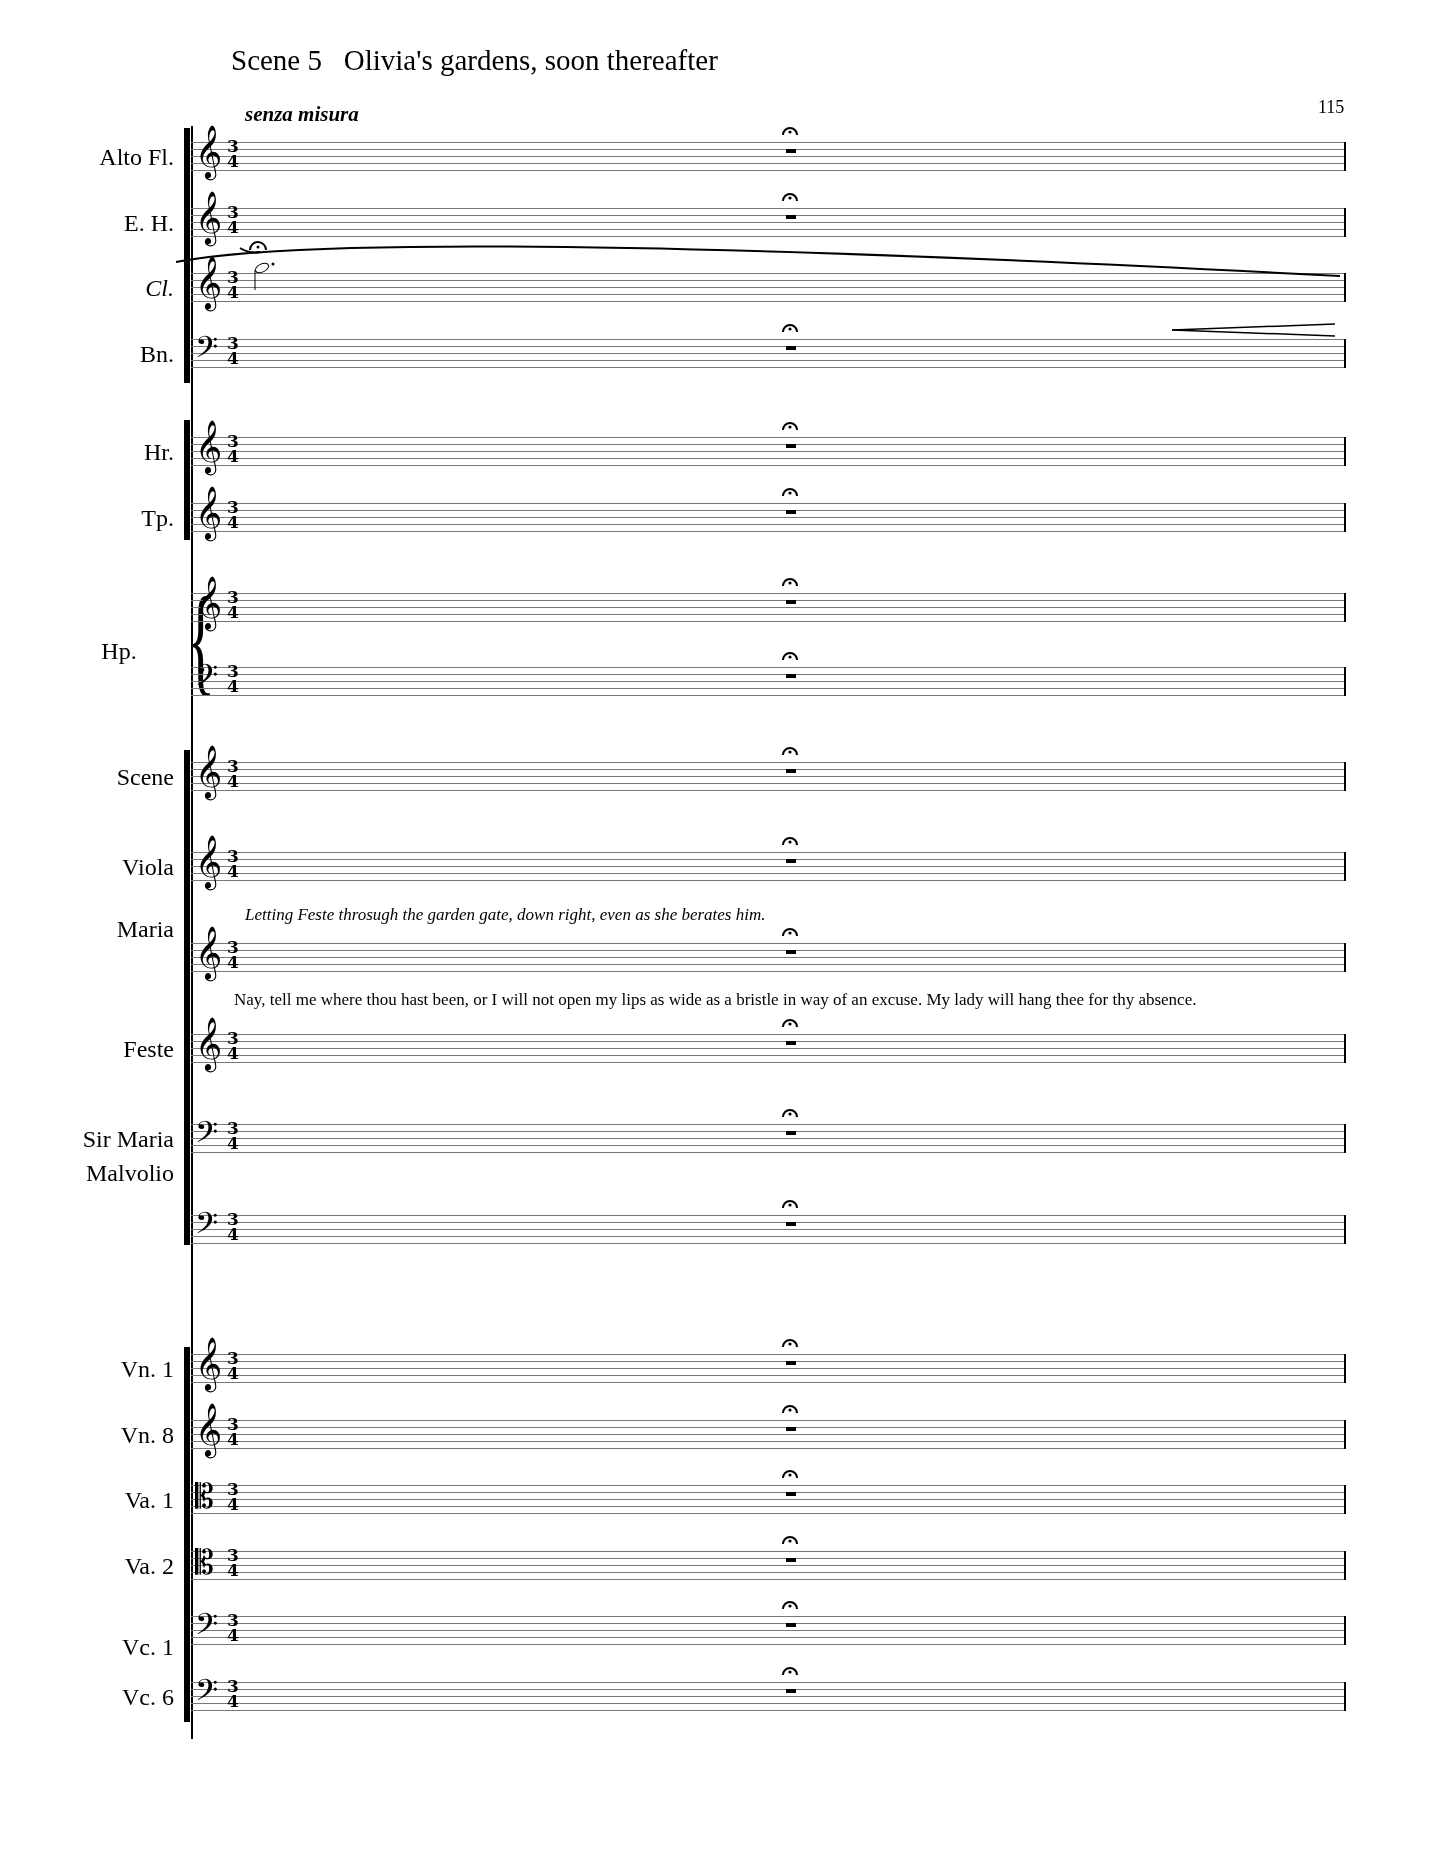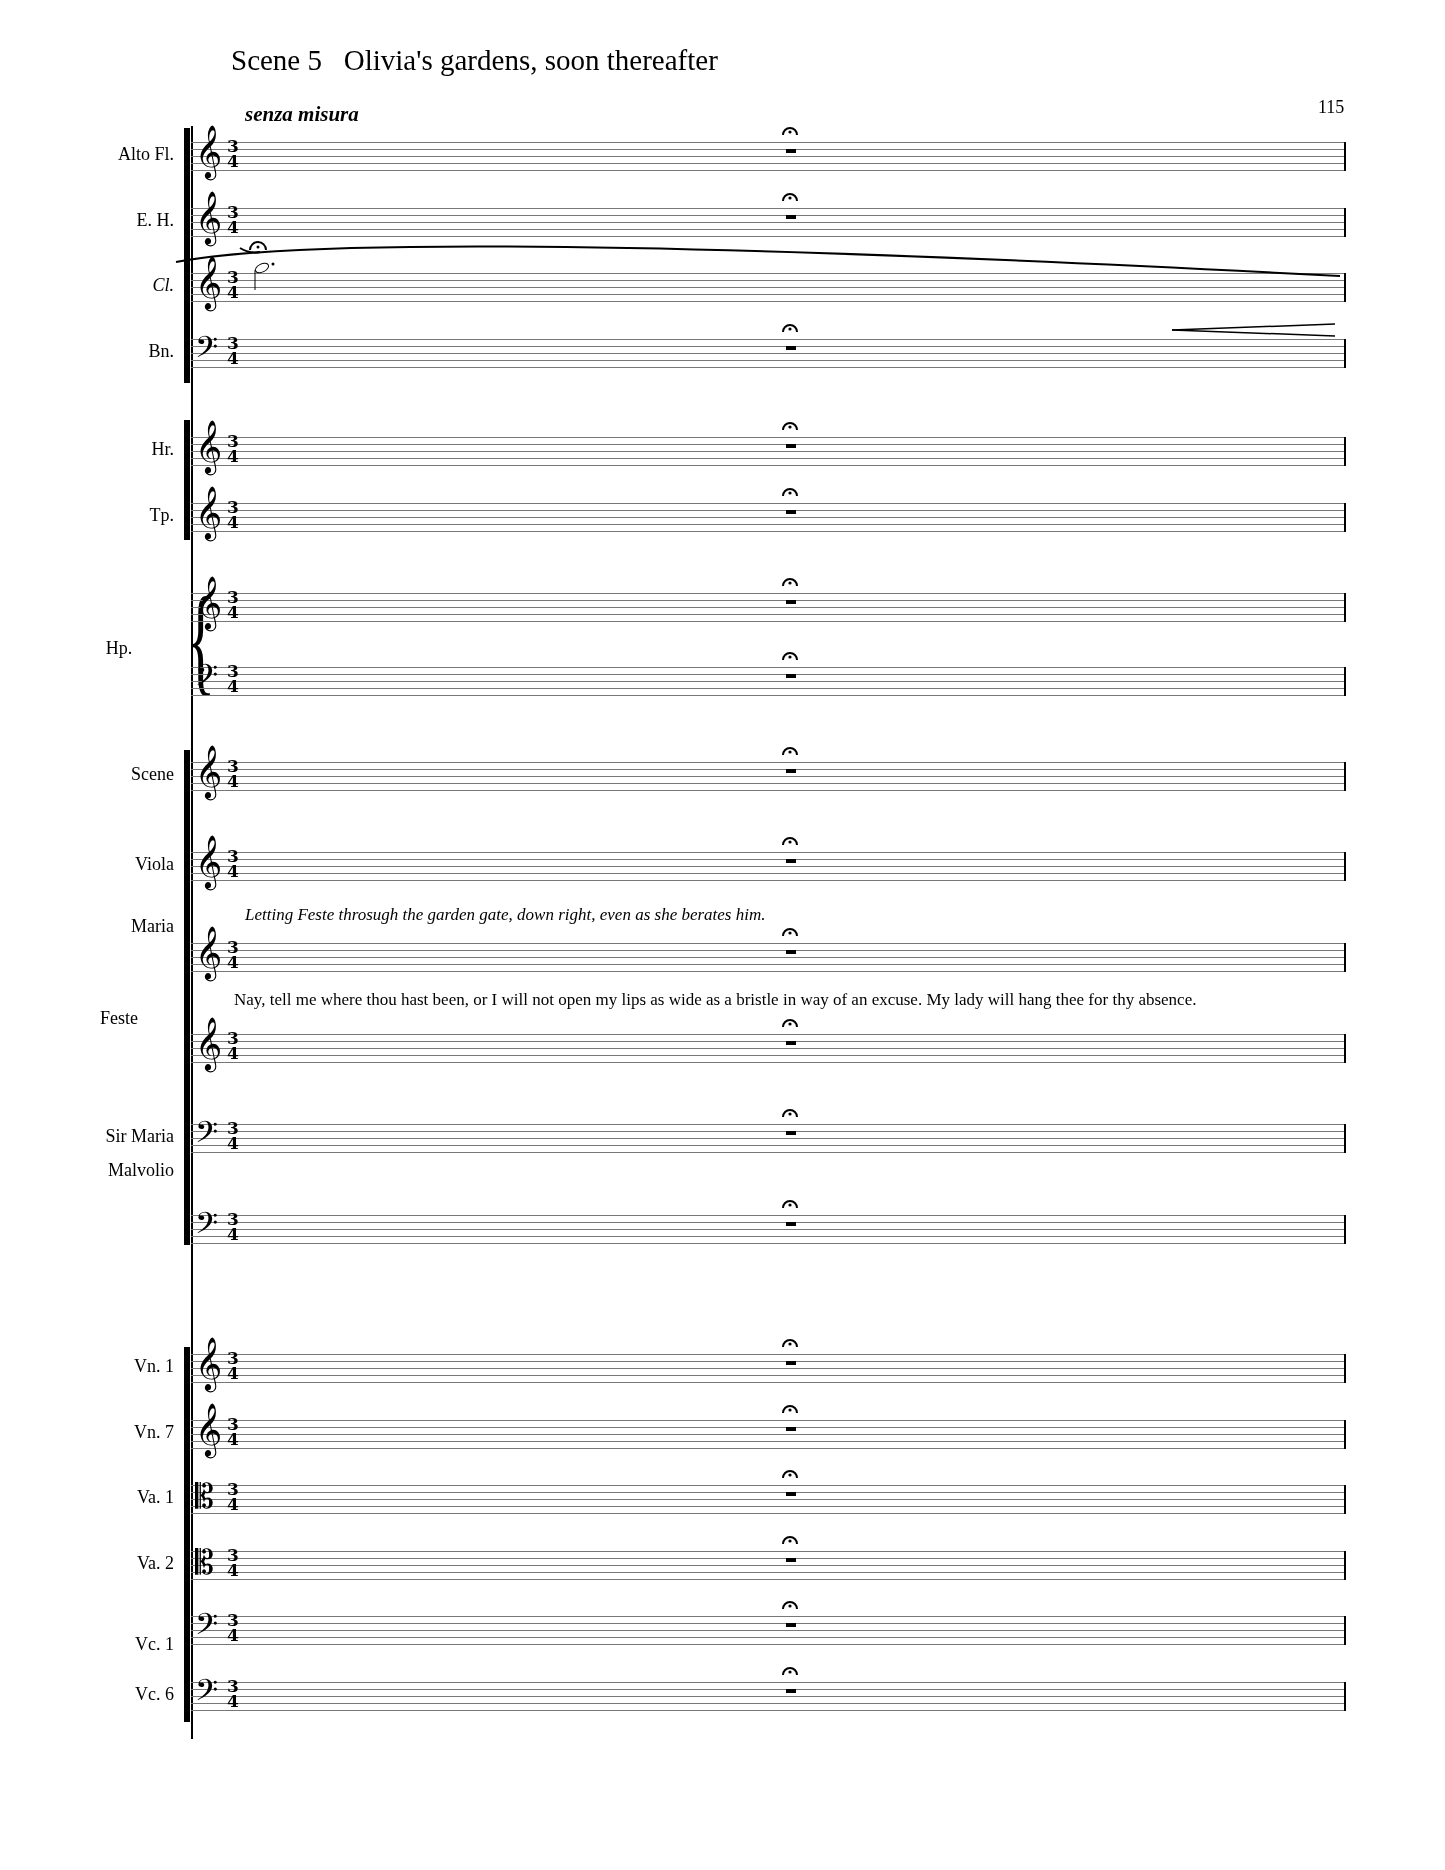--- a/index.html
+++ b/index.html
@@ -1,21 +1,21 @@
 <!DOCTYPE html>
 <html><head>
 <meta charset="utf-8">
 <style>
   html, body { margin:0; padding:0; background:#fff; }
   body { width:1445px; height:1870px; position:relative; overflow:hidden; font-family:"Liberation Serif", serif; color:#000; }
   .abs { position:absolute; }
   .title { left:231px; top:44px; font-size:29px; white-space:pre; }
   .pagenum { left:1318px; top:97px; font-size:18px; }
   .tempo { left:245px; top:102px; font-size:21px; font-weight:bold; font-style:italic; }
-  .label { font-size:18px; text-align:right; width:110px; left:64px; }
+  .label { font-size:24px; text-align:right; width:110px; left:64px; }
   .staff { left:191px; width:1155px; height:28px; }
   .staff .line { position:absolute; left:0; right:0; height:1px; background:#777; }
   .staff .end { position:absolute; right:0; top:0; width:2px; height:29px; background:#000; }
   .clef { position:absolute; font-size:46px; line-height:1; font-family:"DejaVu Sans", sans-serif; }
   .ts { position:absolute; left:36px; top:-3px; font-weight:bold; font-size:17px; line-height:15px; font-family:"DejaVu Serif", serif; }
   .rest { position:absolute; left:595px; top:7px; width:10px; height:4px; background:#000; }
   .fermata { position:absolute; left:590px; top:-20px; width:18px; height:14px; }
   .sysline { left:191px; width:2px; background:#000; }
   .bracket { width:6px; background:#000; left:184px; }
   .stagedir { font-size:17px; font-style:italic; white-space:nowrap; }
@@ -251,21 +251,21 @@
       <div class="ts">
         <div>3</div>
         <div>4</div>
       </div>
       <div class="rest"></div>
       <svg class="fermata" viewBox="0 0 18 14">
         <path d="M2 13 A7 7 0 0 1 16 13" stroke="#000" stroke-width="2" fill="none"></path>
         <circle cx="9" cy="10" r="1.6" fill="#000"></circle>
       </svg>
     </div>
-    <div class="abs label" style="top: 1008px; text-align: center;">Feste</div>
+    <div class="abs label" style="top: 1036px;">Feste</div>
     <div class="abs staff" style="top: 1124px;">
       <div class="line" style="top: 0px;"></div>
       <div class="line" style="top: 7px;"></div>
       <div class="line" style="top: 14px;"></div>
       <div class="line" style="top: 21px;"></div>
       <div class="line" style="top: 28px;"></div>
       <div class="end"></div>
       <div class="clef" style="top: -6px; left: 4px; font-size: 36px;">𝄢</div>
       <div class="ts">
         <div>3</div>
@@ -327,21 +327,21 @@
       <div class="ts">
         <div>3</div>
         <div>4</div>
       </div>
       <div class="rest"></div>
       <svg class="fermata" viewBox="0 0 18 14">
         <path d="M2 13 A7 7 0 0 1 16 13" stroke="#000" stroke-width="2" fill="none"></path>
         <circle cx="9" cy="10" r="1.6" fill="#000"></circle>
       </svg>
     </div>
-    <div class="abs label" style="top: 1422px;">Vn. 7</div>
+    <div class="abs label" style="top: 1422px;">Vn. 8</div>
     <div class="abs staff" style="top: 1485px;">
       <div class="line" style="top: 0px;"></div>
       <div class="line" style="top: 7px;"></div>
       <div class="line" style="top: 14px;"></div>
       <div class="line" style="top: 21px;"></div>
       <div class="line" style="top: 28px;"></div>
       <div class="end"></div>
       <div class="clef" style="top: -6px; left: 4px; font-size: 34px;">𝄡</div>
       <div class="ts">
         <div>3</div>

